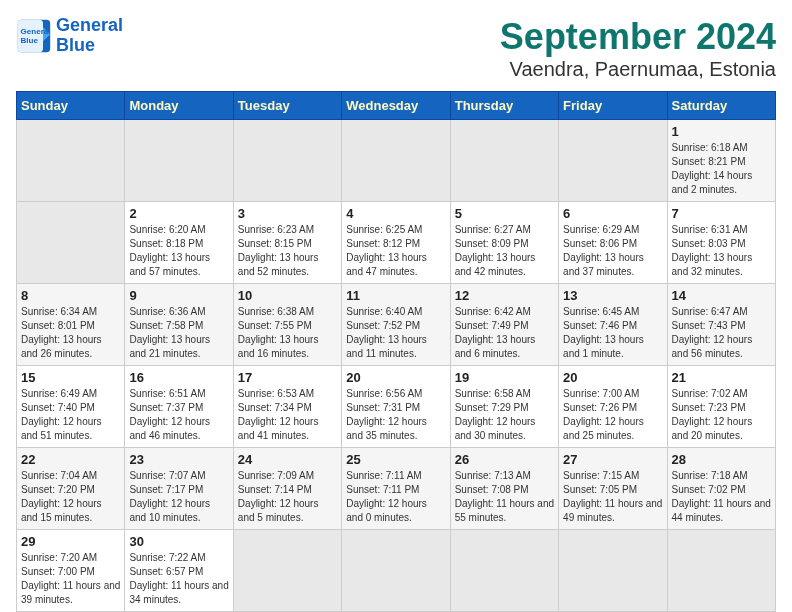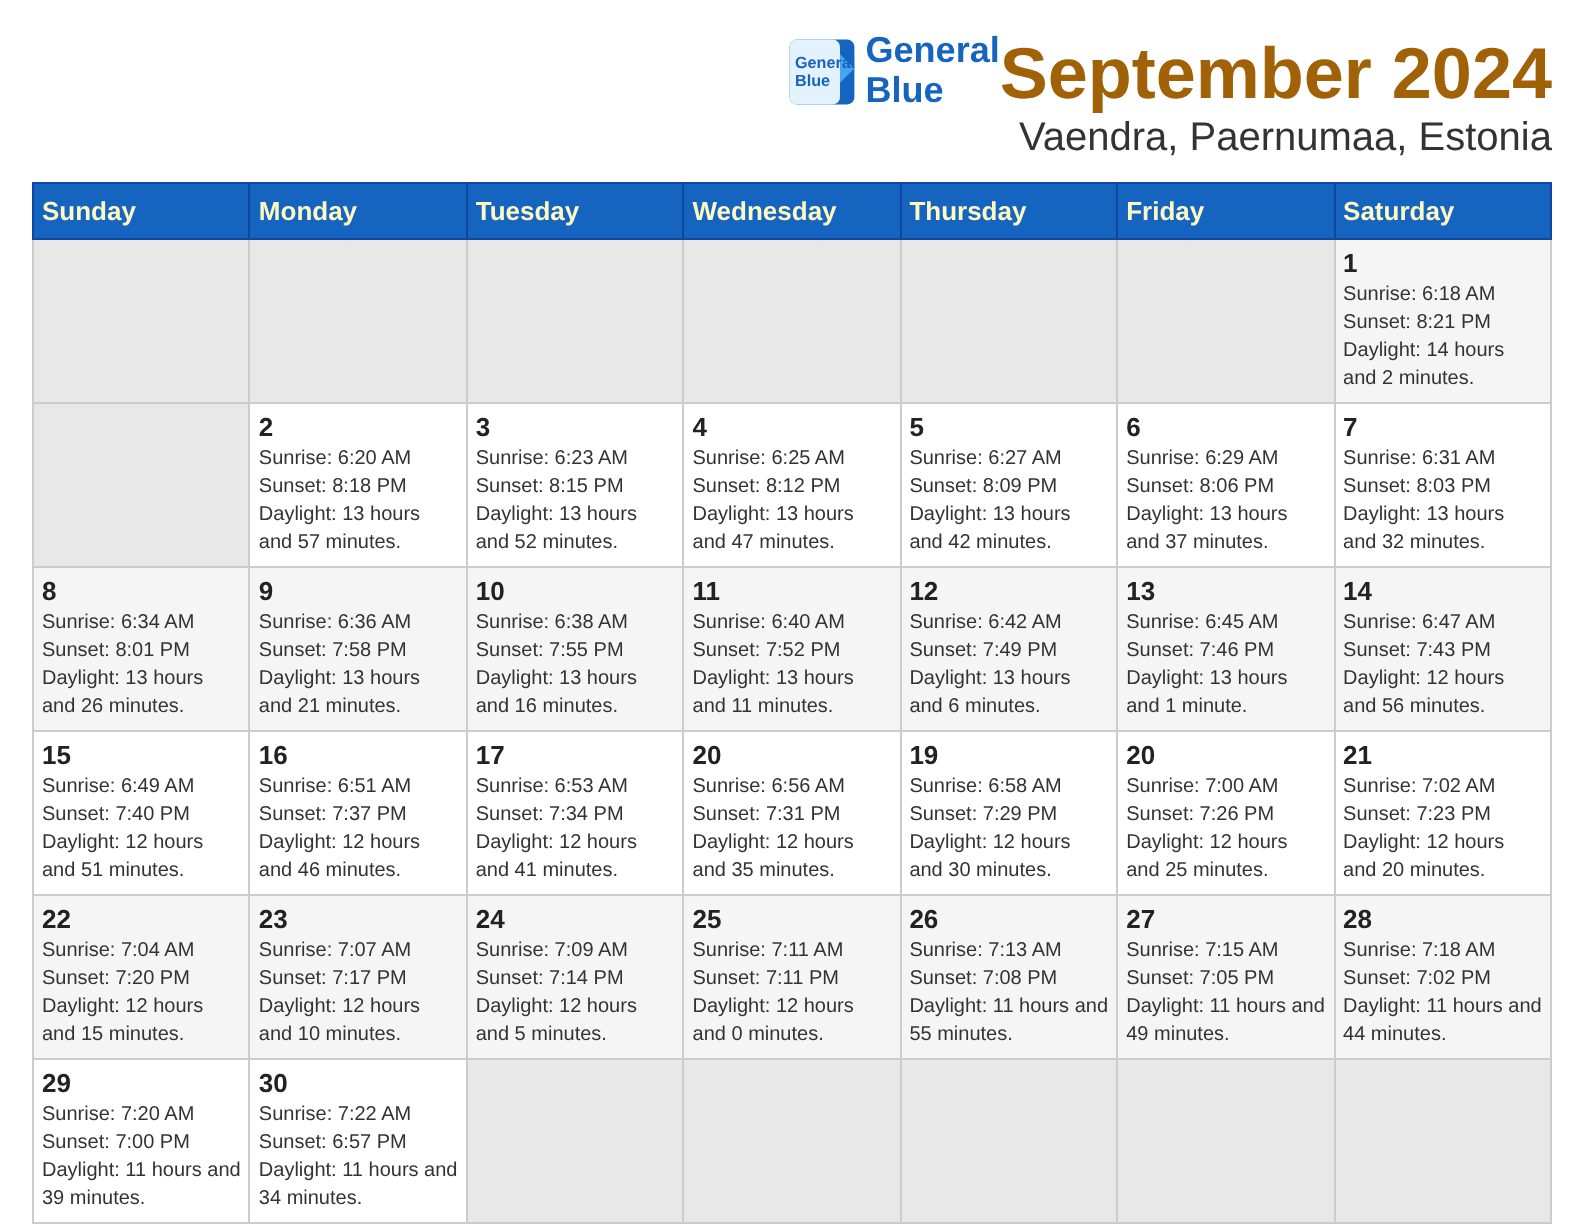--- a/index.html
+++ b/index.html
@@ -8,21 +8,21 @@
       background: #fff;
       width: 792px;
       min-height: 612px;
     }
     .container {
       width: 792px;
       padding: 16px 16px 16px 16px;
     }
     .header {
       display: flex;
-      justify-content: flex-end;
+      justify-content: space-between;
       align-items: flex-start;
       margin-bottom: 10px;
     }
     .logo {
       display: flex;
       align-items: center;
       gap: 4px;
     }
     .logo-text {
       font-size: 18px;
@@ -36,21 +36,21 @@
     .logo-icon {
       width: 36px;
       height: 36px;
     }
     .title-block {
       text-align: right;
     }
     .month-title {
       font-size: 36px;
       font-weight: bold;
-      color: #a16207;
+      color: #0f766e;
     }
     .subtitle {
       font-size: 20px;
       color: #333;
     }
     table {
       width: 100%;
       border-collapse: collapse;
       table-layout: fixed;
     }

